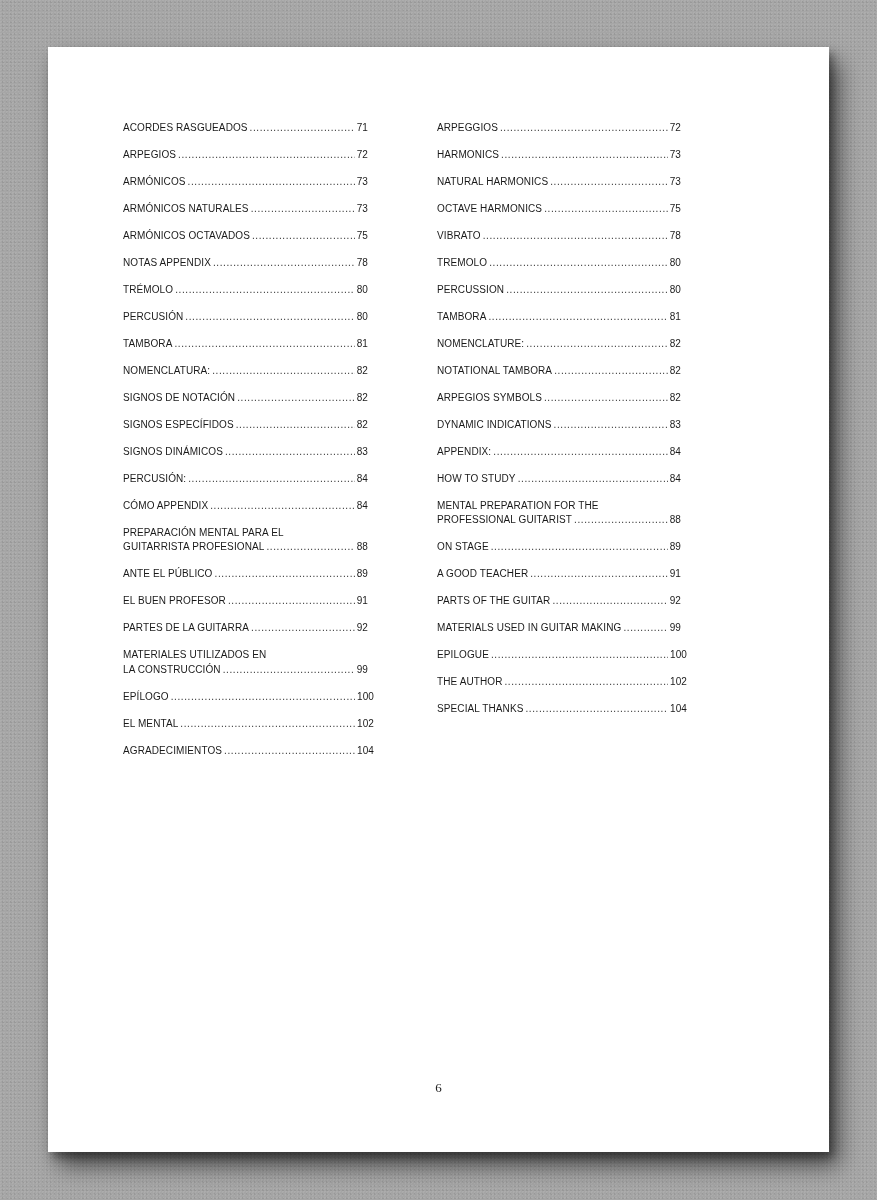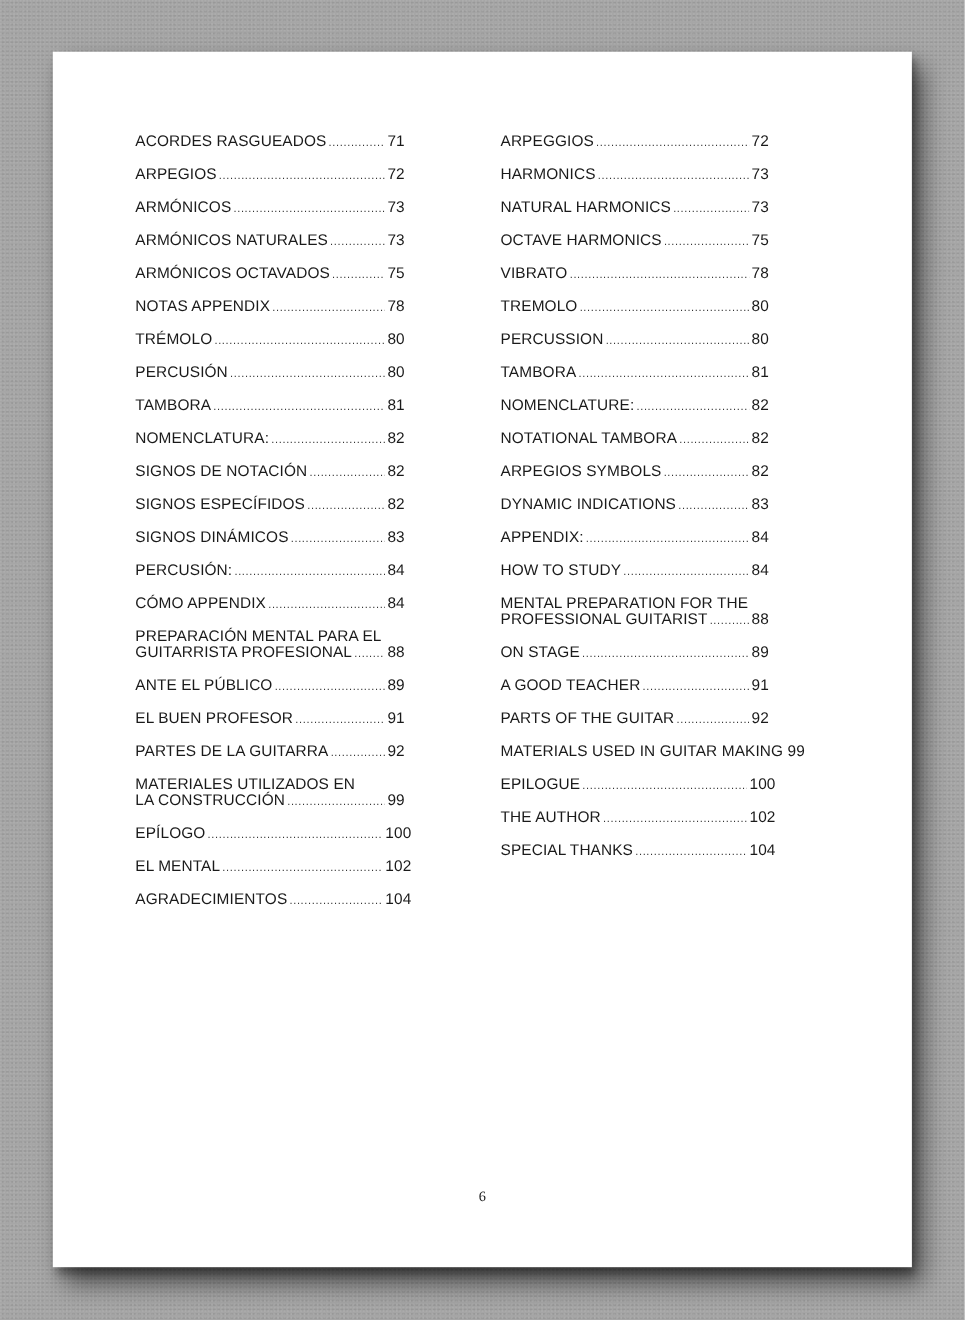--- a/index.html
+++ b/index.html
@@ -14,23 +14,23 @@
     }
     .page {
       position: absolute; left: 48px; top: 47px; width: 781px; height: 1105px;
       background: #ffffff;
       box-shadow: 10px 14px 22px rgba(0,0,0,0.55), 4px 6px 8px rgba(0,0,0,0.35);
     }
     .col {
       position: absolute; top: 74px; margin: 0; padding: 0; list-style: none;
     }
     .col.left { left: 75px; width: 245px; }
-    .col.right { left: 407px; width: 244px; }
+    .col.right { left: 389px; width: 244px; }
     .entry {
-      font-size: 14px; color: #1a1a1a; letter-spacing: 0.1px;
+      font-size: 10px; color: #1a1a1a; letter-spacing: 0.1px;
       margin-bottom: 12.4px; line-height: 14.6px;
     }
     .entry .pre { display: block; white-space: nowrap; }
     .entry .line { display: flex; align-items: baseline; white-space: nowrap; }
     .entry .title { flex: 0 0 auto; }
     .entry .leader {
       flex: 1 1 auto; overflow: hidden; margin: 0 2px; color: #333;
       letter-spacing: 0.6px; font-size: 10px;
     }
     .entry .leader::before {

